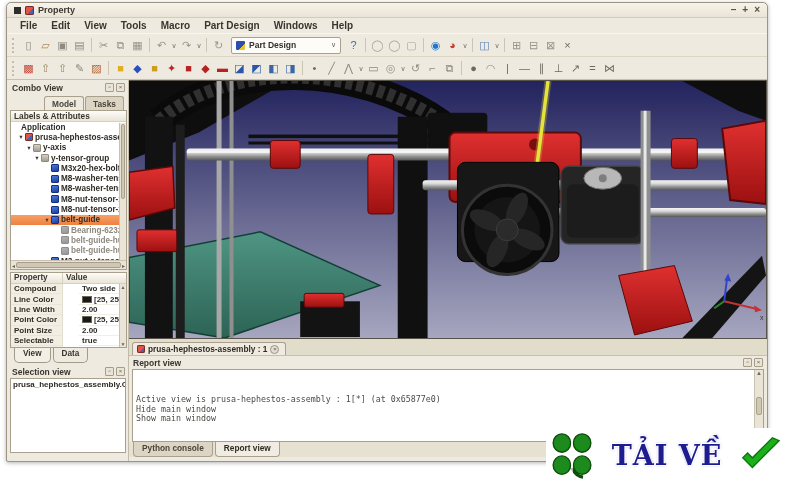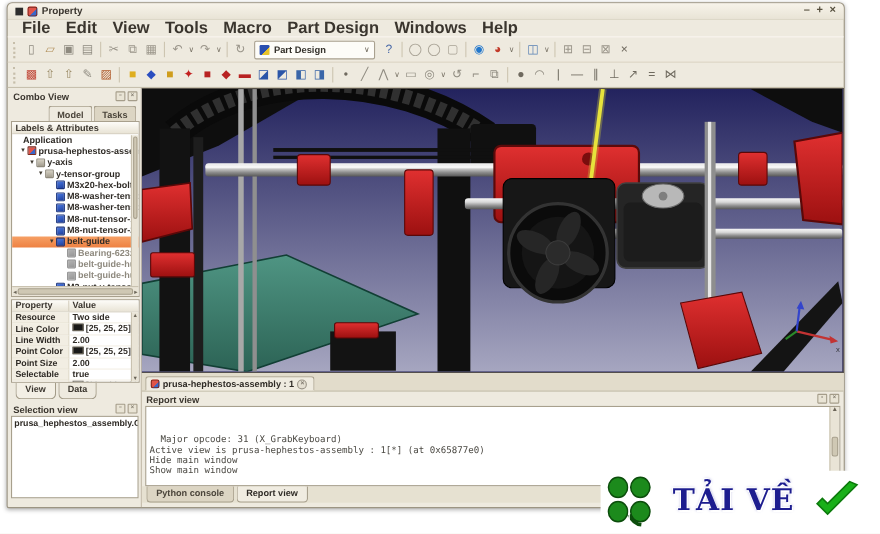--- a/index.html
+++ b/index.html
@@ -16,21 +16,21 @@
     background:linear-gradient(#f7f3ea,#e9e4d6);border-bottom:1px solid #d3ccba;border-radius:5px 5px 0 0;}
   .tb-menuicon{width:7px;height:7px;background:#2d2d2d;flex:none;}
   .fc-logo{width:9px;height:9px;flex:none;border-radius:2px;
     background:linear-gradient(135deg,#e0544a 58%,#3a66c8 58%);box-shadow:inset 0 0 0 1px #7a2a20;}
   .title-text{font-size:9px;font-weight:700;color:#3a352e;}
   .win-controls{margin-left:auto;display:flex;gap:6px;}
   .win-btn{font-size:10px;line-height:10px;font-weight:700;color:#57503f;cursor:default;}
 
   
   .menubar{height:15px;flex:none;display:flex;align-items:center;gap:0;padding:0 6px;}
-  .menu-item{font-size:15px;font-weight:700;color:#3a352e;padding:1px 7px;}
+  .menu-item{font-size:10px;font-weight:700;color:#3a352e;padding:1px 7px;}
 
   
   .tbar{flex:none;display:flex;align-items:center;padding:0 4px;}
   .tbar1{height:24px;border-top:1px solid #f9f6ef;border-bottom:1px solid #dcd5c4;}
   .tbar2{height:23px;border-bottom:1px solid #c7c0ad;}
   .thandle{width:4px;height:15px;border-left:2px dotted #c6beaa;margin:0 4px 0 1px;flex:none;}
   .ticon{width:17px;height:17px;flex:none;display:flex;align-items:center;justify-content:center;
     font-size:11px;line-height:17px;color:#8f8b80;}
   .ticon.i-dd{width:8px;font-size:7px;color:#7a7467;}
   .ticon.i-sep{width:1px;height:14px;background:#cdc5b1;margin:0 3px;font-size:0;}
@@ -85,22 +85,22 @@
   .hthumb{flex:1;height:6px;margin:0 1px;background:#cfc8b4;border:1px solid #a8a08d;border-radius:2px;}
 
   .prop-box{height:76px;flex:none;border:1px solid #a8a08d;background:#fff;overflow:hidden;position:relative;margin-top:2px;}
   .prop-hdr{display:flex;height:11px;font-size:8.2px;font-weight:700;color:#3a352e;
     background:linear-gradient(#fdfcf8,#e9e4d6);border-bottom:1px solid #d6d0c0;}
   .prop-hdr .ph1{width:52px;padding-left:3px;border-right:1px solid #d6d0c0;}
   .prop-hdr .ph2{flex:1;padding-left:3px;}
   .prop-row{display:flex;height:10.4px;font-size:8px;align-items:center;}
   .prop-name{width:52px;flex:none;padding-left:3px;font-weight:700;color:#2f2b26;background:#f2eee3;
     border-right:1px solid #e2dccc;border-bottom:1px solid #eae5d8;height:100%;display:flex;align-items:center;}
-  .prop-val{flex:1;padding-left:3px;display:flex;gap:2px;color:#2f2b26;
-    white-space:nowrap;overflow:hidden;border-bottom:1px solid #f3efe5;height:100%;font-weight:700;}
+  .prop-val{flex:1;padding-left:3px;display:flex;align-items:center;gap:2px;color:#2f2b26;
+    white-space:nowrap;overflow:hidden;border-bottom:1px solid #f3efe5;height:100%;font-weight:700;margin-left:16px;}
   .swatch{width:10px;height:7px;border:1px solid #6a6457;display:none;flex:none;}
   .swatch.show{display:inline-block;}
   .prop-vscroll{position:absolute;top:11px;right:0;bottom:0;width:7px;background:#e9e4d6;border-left:1px solid #c9c2b0;
     display:flex;flex-direction:column;justify-content:space-between;font-size:5px;color:#6a6457;text-align:center;}
 
   .vd-tabs{height:15px;flex:none;display:flex;gap:2px;padding:0 0 0 4px;}
   .vd-tab{font-size:8.2px;font-weight:700;color:#3a352e;padding:1px 8px 2px;background:#eeeadf;
     border:1px solid #a39b88;border-top:none;border-radius:0 0 5px 5px;}
   .vd-tab.active{background:#f3efe5;}
 
@@ -387,21 +387,21 @@
       </div>
 
       <div class="prop-box">
         <div class="prop-hdr">
           <span class="ph1">Property</span>
           <span class="ph2">Value</span>
         </div>
         <div>
 
             <div class="prop-row">
-              <span class="prop-name">Resource</span>
+              <span class="prop-name">Compound</span>
               <span class="prop-val">
 
                 <span>Two side</span>
               </span>
             </div>
 
             <div class="prop-row">
               <span class="prop-name">Line Color</span>
               <span class="prop-val">
                 <span class="swatch show" style="background: rgb(25, 25, 25);"></span>
@@ -590,21 +590,21 @@
           <span class="panel-title-text">Report view</span>
           <span class="pt-btns">
 
           <span class="pt-btn">▫</span>
               <span class="pt-btn">×</span>
             </span>
         </div>
         <div class="report-body">
           <div class="report-lines">
             
-          <div class="rline">  Major opcode: 31 (X_GrabKeyboard)</div><div class="rline">Active view is prusa-hephestos-assembly : 1[*] (at 0x65877e0)</div><div class="rline">Hide main window</div><div class="rline">Show main window</div></div>
+          <div class="rline">Active view is prusa-hephestos-assembly : 1[*] (at 0x65877e0)</div><div class="rline">Hide main window</div><div class="rline">Show main window</div></div>
           <div class="report-scroll">
             <span>▲</span>
             <span class="rs-thumb"></span>
             <span>▼</span>
           </div>
         </div>
       </div>
 
       <div class="console-tabs">
 

